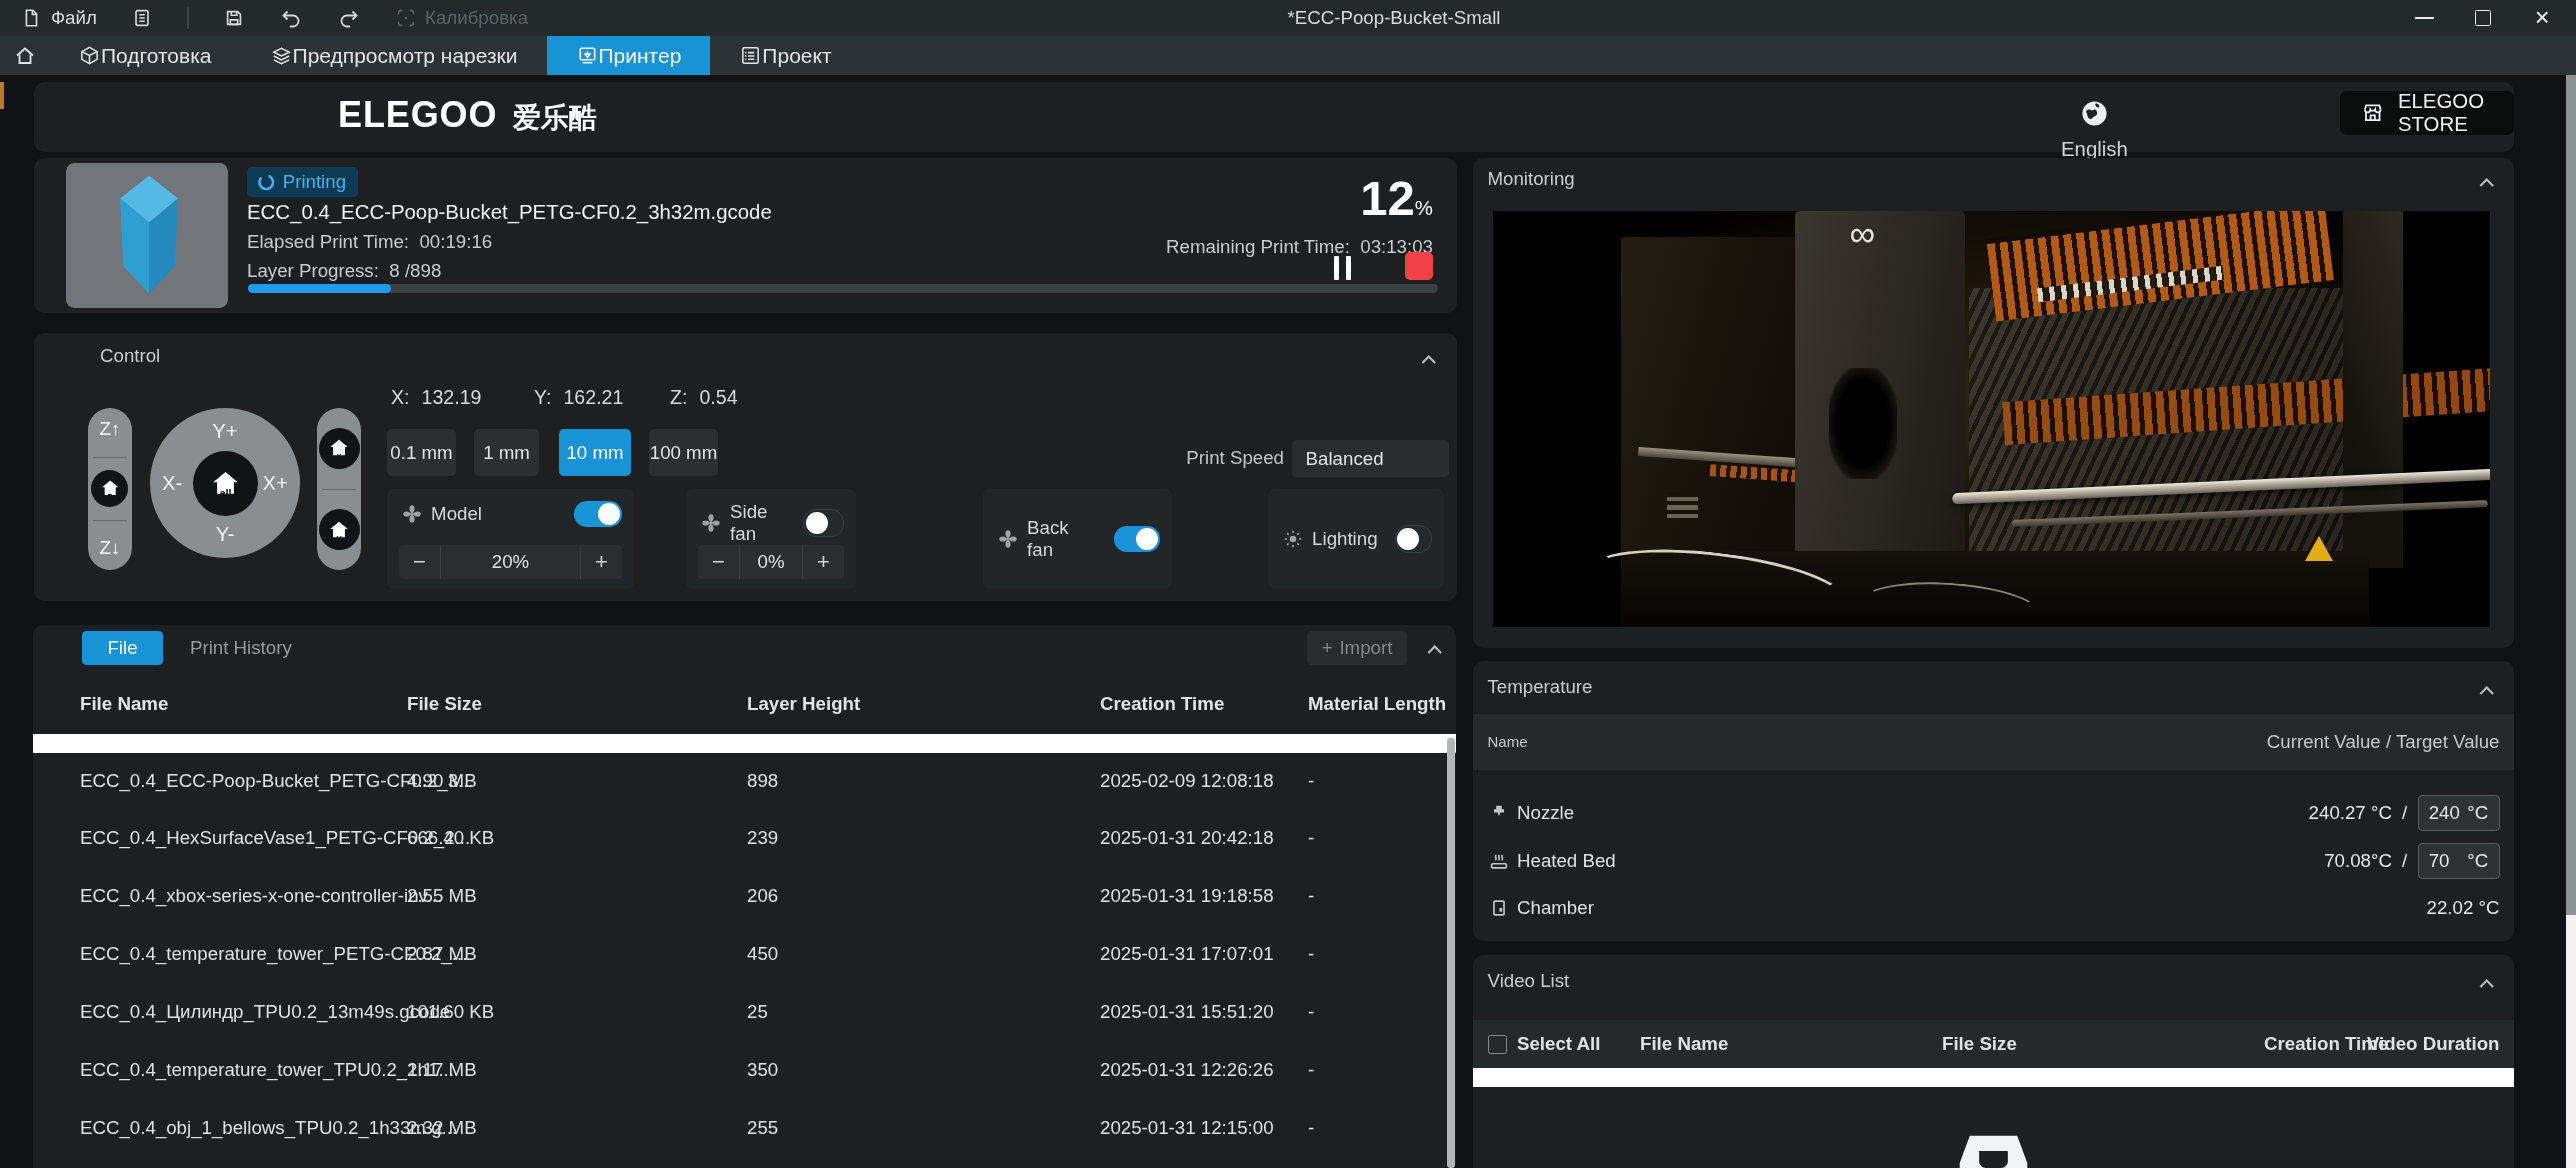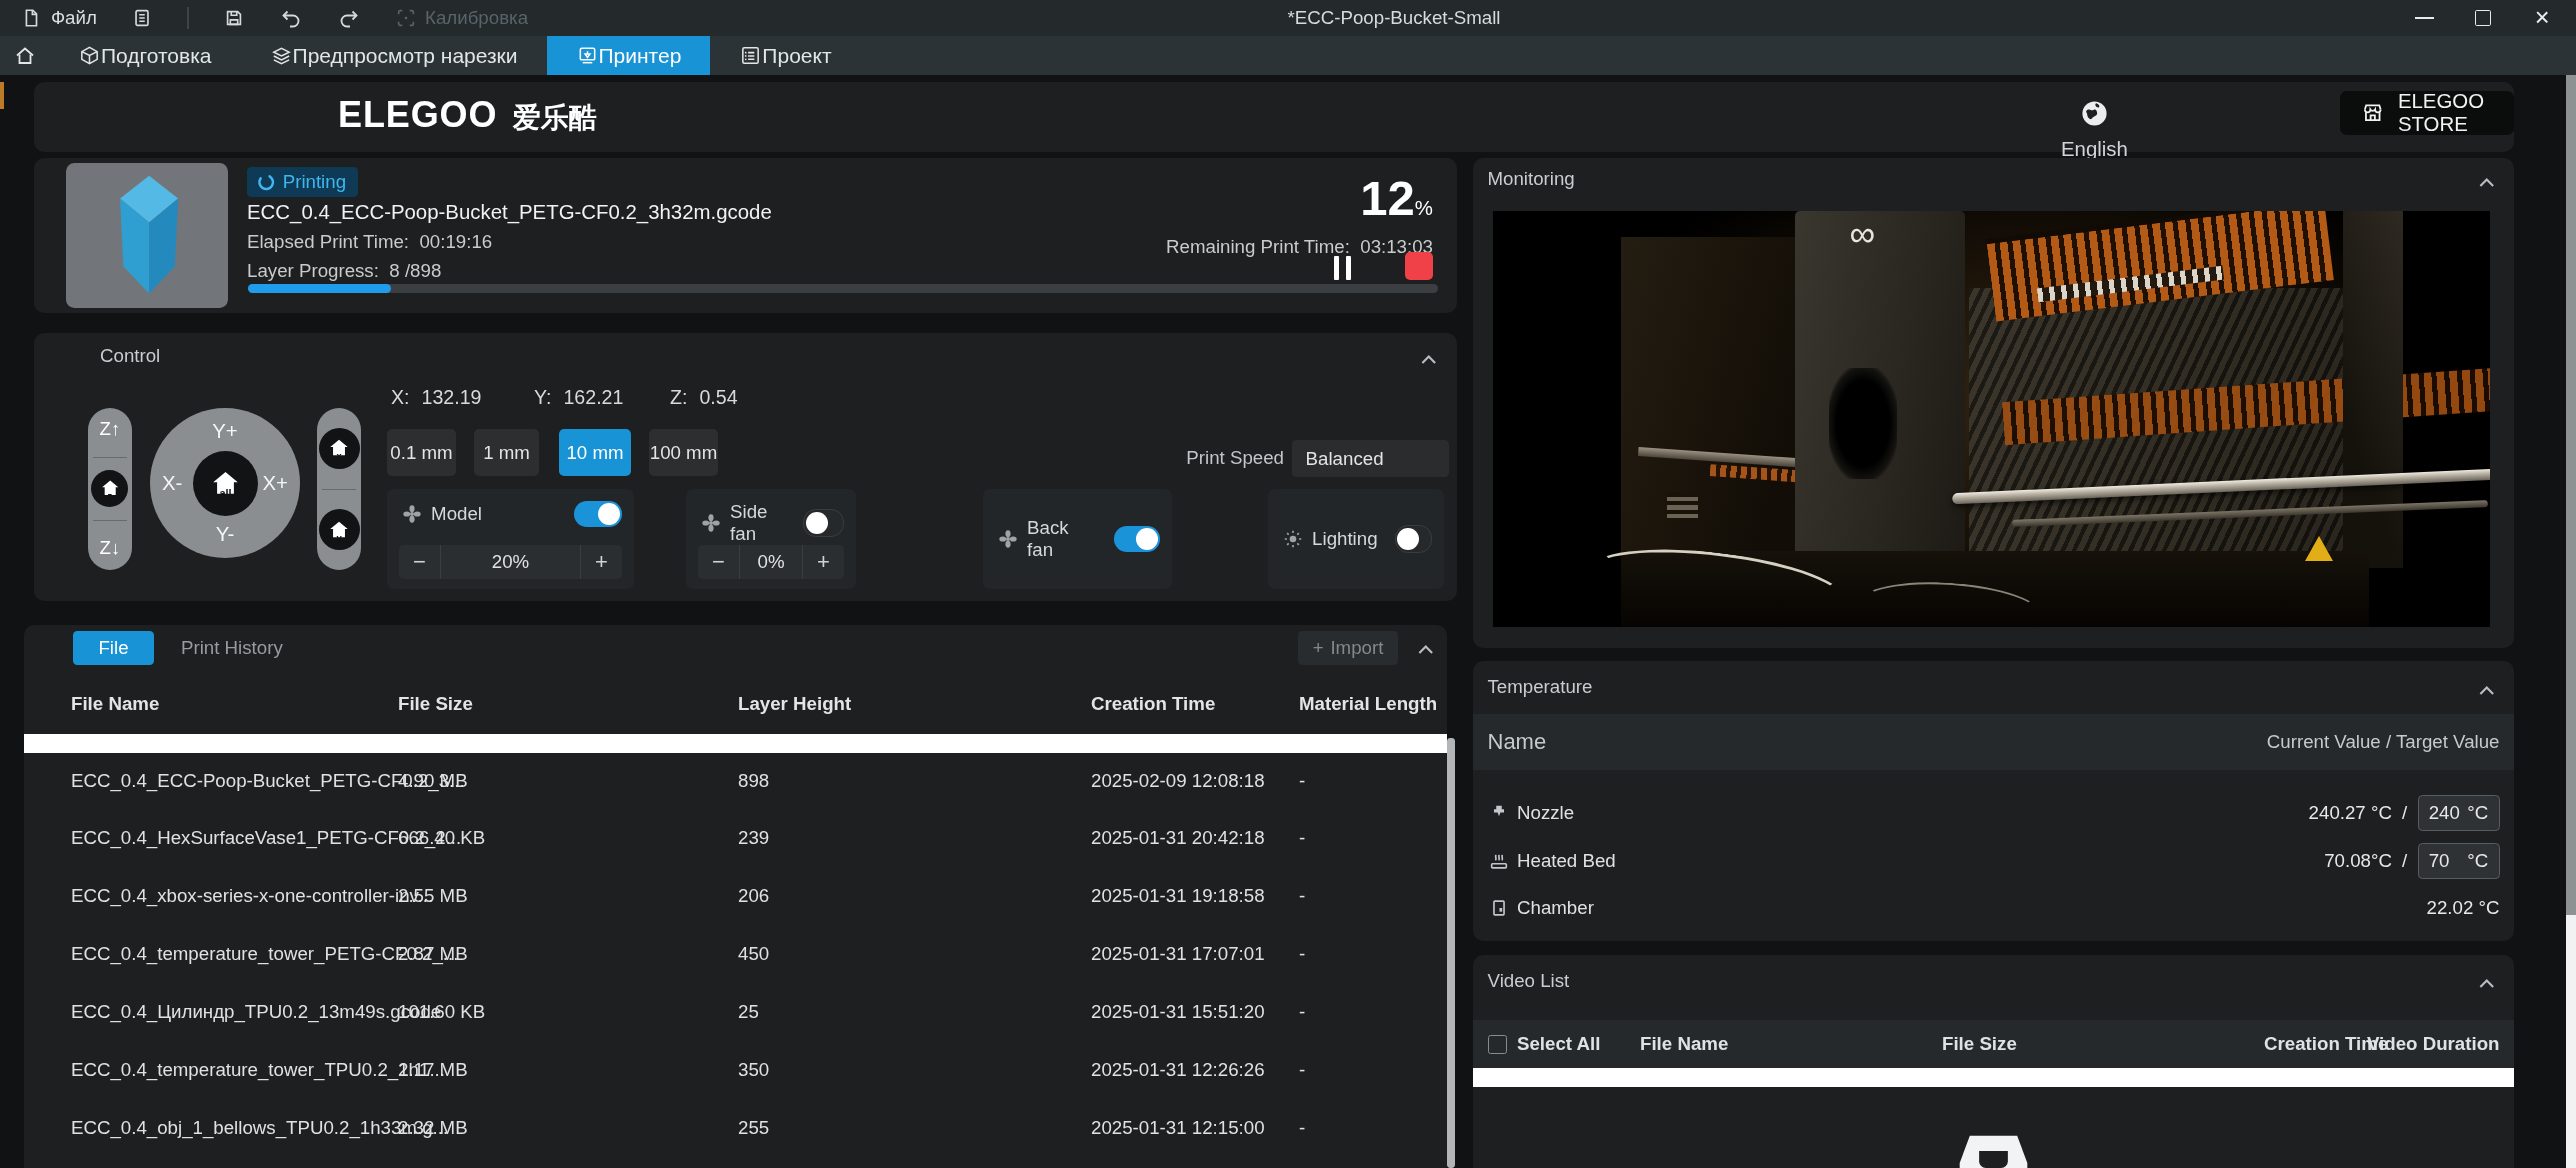--- a/index.html
+++ b/index.html
@@ -453,21 +453,21 @@
           </span>
         <span>Lighting</span>
         <span class="grow"></span>
         <div class="toggle off">
             <div class="knob"></div>
           </div>
       </div>
     </div>
   </div>
 
-  <div class="card" style="left:24px;top:625px;width:1423px;height:543px;overflow:hidden;border-radius:10.2px 10.2px 0 0;">
+  <div class="card" style="left:33px;top:625px;width:1423px;height:543px;overflow:hidden;border-radius:10.2px 10.2px 0 0;">
     <div class="filetab">File</div>
     <div class="histtab">Print History</div>
     <div class="import-btn">
       <span>+</span>
       <span>Import</span>
     </div>
     <div class="abs" style="left:1389px;top:12px;">
         <svg class="chev" viewBox="0 0 24 24" fill="none" stroke="#b9bdbf" stroke-width="2">
           <path d="M6 15l6-6 6 6"></path>
         </svg>
@@ -565,21 +565,21 @@
   </div>
 
   <div class="card" style="left:1473px;top:661px;width:1041px;height:280px;overflow:hidden;">
     <div class="sec-title abs" style="left:14.5px;top:15.3px;">Temperature</div>
     <div class="abs" style="left:1001px;top:17px;">
         <svg class="chev" viewBox="0 0 24 24" fill="none" stroke="#b9bdbf" stroke-width="2">
           <path d="M6 15l6-6 6 6"></path>
         </svg>
       </div>
     <div class="subrow" style="top:53px;height:56px;">
-      <span class="abs" style="left:14.5px;line-height:56px;font-size:22px;color:#c7cacc;">Name</span>
+      <span class="abs" style="left:14.5px;line-height:56px;font-size:15px;color:#c7cacc;">Name</span>
       <span class="abs" style="right:14.5px;line-height:56px;font-size:18.7px;color:#c7cacc;">Current Value / Target Value</span>
     </div>
 
     <div class="t-row" style="top:128px;">
       <span class="ricon">
           <svg width="22" height="22" viewBox="0 0 24 24" fill="#c4c7c9">
             <path d="M9 4h6v4h2.5v3.5h-4L12 15.5 10.5 11.5h-4V8H9z"></path>
           </svg>
         </span>
       <span class="lab">Nozzle</span>

